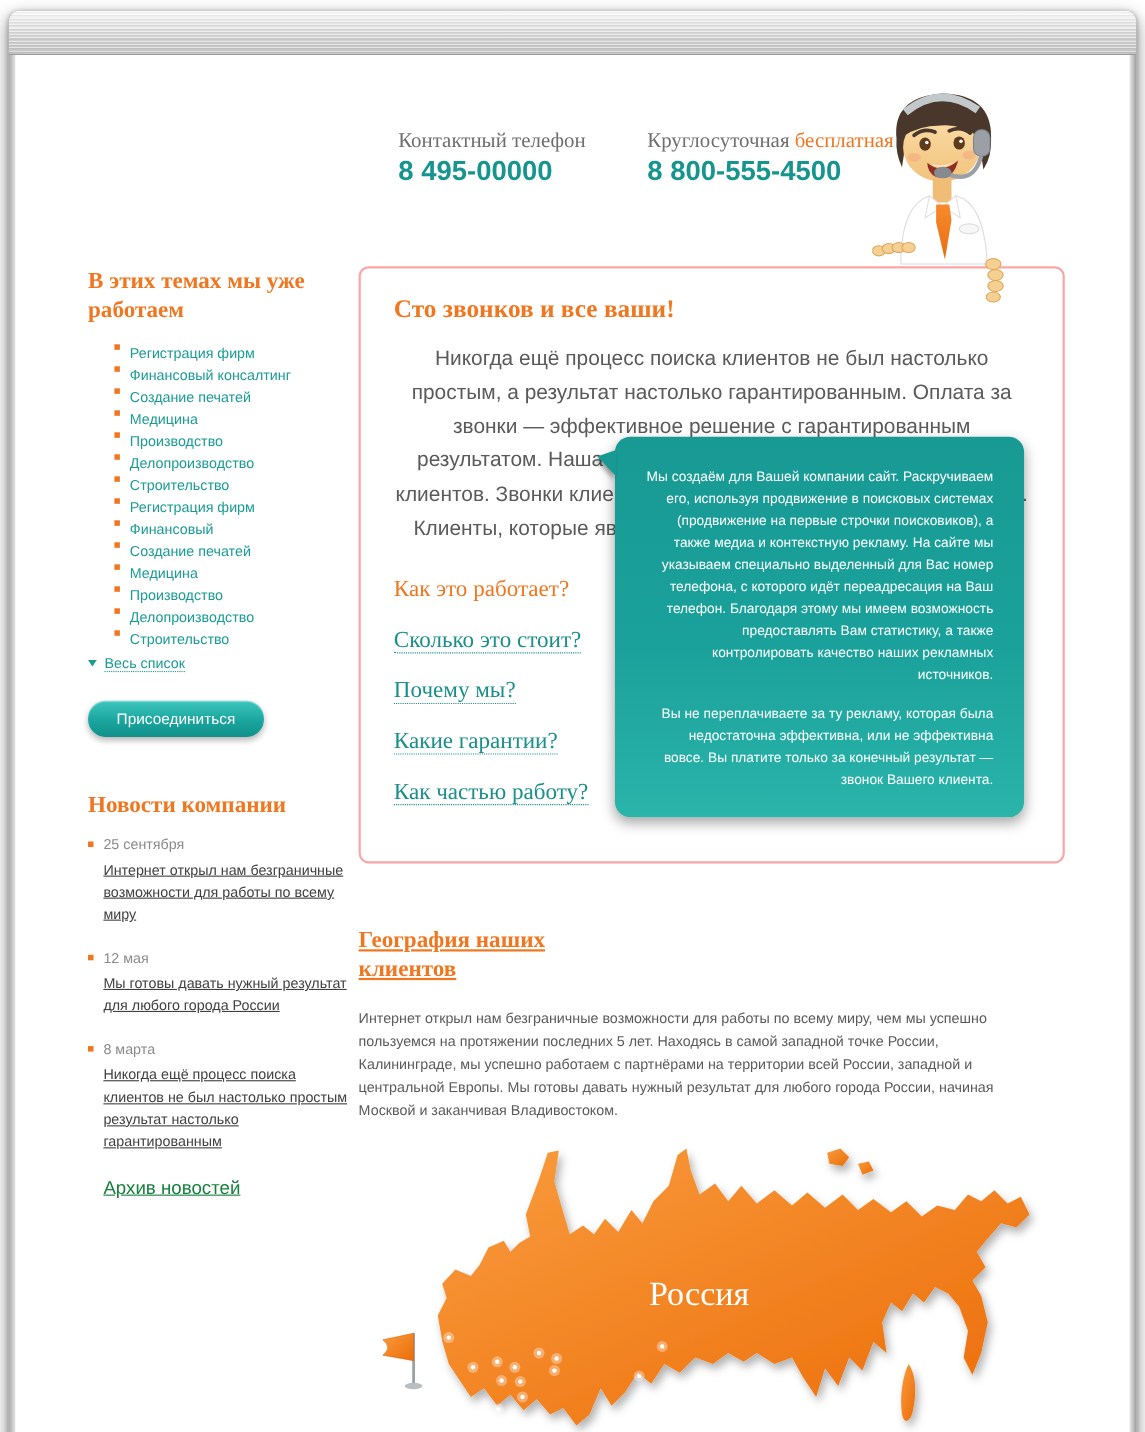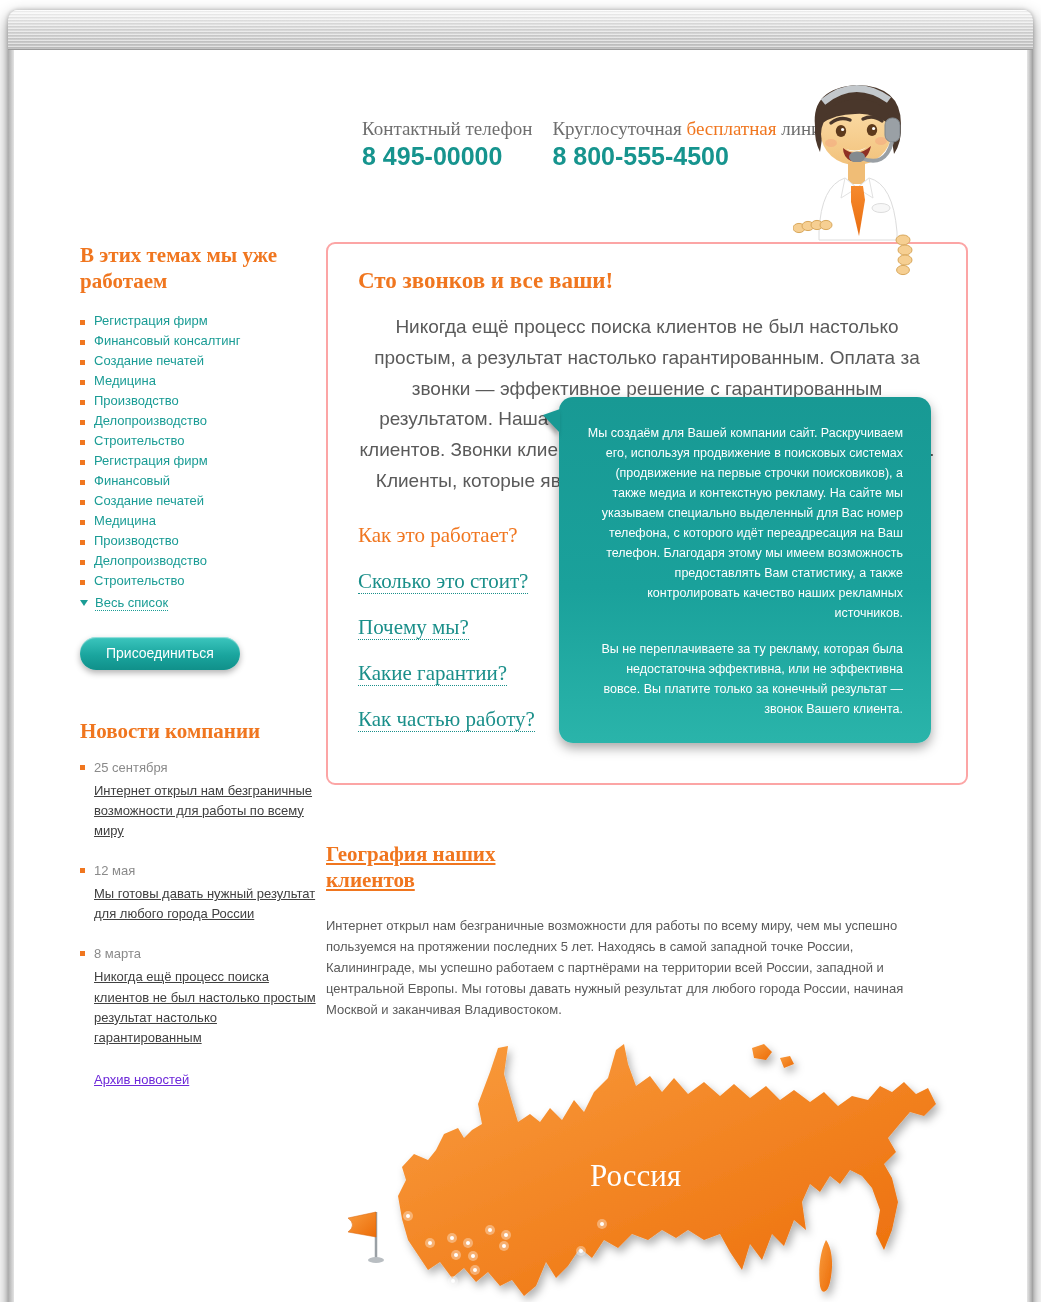--- a/index.html
+++ b/index.html
@@ -32,62 +32,62 @@
   .logo { position:relative; width:280px; height:110px; top:8px; cursor:pointer; }
   .logo-num {
     position:absolute; left:0; top:30px; z-index:2;
     font-size:37px; font-weight:bold; color:#1d9e96; letter-spacing:-1px;
   }
   .logo-arcs { position:absolute; left:18px; top:0; }
   .logo-word {
     position:absolute; left:150px; top:32px;
     font-size:33px; font-weight:bold; color:#1d9e96; letter-spacing:-1px;
   }
-  .phones { position:absolute; top:22px; left:282px; display:flex; gap:20px; }
+  .phones { position:absolute; top:22px; left:282px; display:flex; gap:56px; }
   .phone-block { white-space:nowrap; }
   .phone-label { font-family:"Liberation Serif","DejaVu Serif",serif; font-size:19px; color:#6e6e6e; }
   .phone-label .hl { color:#f0761f; }
   .phone-number { font-size:25px; font-weight:bold; color:#16948e; margin-top:2px; letter-spacing:0; }
 
   .mascot { position:absolute; right:42px; top:-16px; width:136px; height:232px; z-index:6; }
 
   
   .cols { display:flex; }
   .sidebar { width:246px; flex:none; }
   .main { width:642px; flex:none; position:relative; }
 
   h2.orange, h1.orange {
     font-family:"Liberation Serif","DejaVu Serif",serif;
     color:#f0761f; font-weight:bold;
   }
   .sidebar h2 { font-size:21px; line-height:1.25; margin-bottom:16px; }
 
   ul.topics { list-style:none; margin-top:20px; }
-  ul.topics li { display:flex; align-items:flex-end; margin-bottom:8px; line-height:12px; }
+  ul.topics li { display:flex; align-items:flex-start; margin-bottom:8px; line-height:12px;margin-left:24px; }
   .sq { width:5px; height:5px; background:#f0761f; flex:none; margin-right:9px; position:relative; top:-2px; }
   ul.topics a { color:#1a9c95; font-size:13px; text-decoration:none; cursor:pointer; }
   .all-list { display:flex; align-items:center; margin-top:2px; margin-bottom:26px; }
   .tri { width:0; height:0; border-left:4px solid transparent; border-right:4px solid transparent; border-top:6px solid #1a9c95; margin-right:7px; }
   .all-list a { color:#1a9c95; font-size:13px; text-decoration:none; border-bottom:1px dotted #1a9c95; cursor:pointer; }
 
   .join-btn {
     display:inline-block; border:none; cursor:pointer;
     padding:8px 26px 9px; border-radius:16px;
     background:linear-gradient(180deg,#3cc6be 0%,#1aa59e 55%,#10908a 100%);
     color:#fff; font-size:14px;
     box-shadow:0 3px 6px rgba(0,0,0,.3), inset 0 1px 1px rgba(255,255,255,.5);
   }
 
   .news-title { margin-top:48px; margin-bottom:22px; font-size:21px; }
   .news-item { display:flex; margin-bottom:22px; }
   .news-body { font-size:13px; }
   .news-date { color:#8a8a8a; margin-bottom:6px; }
   .news-link { color:#404040; text-decoration:underline; line-height:1.55; display:inline-block; cursor:pointer; }
   .archive { margin-left:14px; }
-  .archive a { color:#6d28d9; font-size:13px; text-decoration:underline; cursor:pointer; }
+  .archive a { color:#15803d; font-size:17px; text-decoration:underline; cursor:pointer; }
 
   
   .panel {
     border:2px solid #fca5a5; border-radius:9px; background:#fff;
     padding:24px 30px 30px; min-height:368px; position:relative; z-index:1;
   }
   .panel h1 { font-size:23px; margin-bottom:18px; }
   .intro { font-size:19px; line-height:1.62; color:#5a5a5a; max-width:600px;text-align:center; }
   .questions { margin-top:26px; width:240px; }
   .questions .q { display:block; margin-bottom:21px; }

